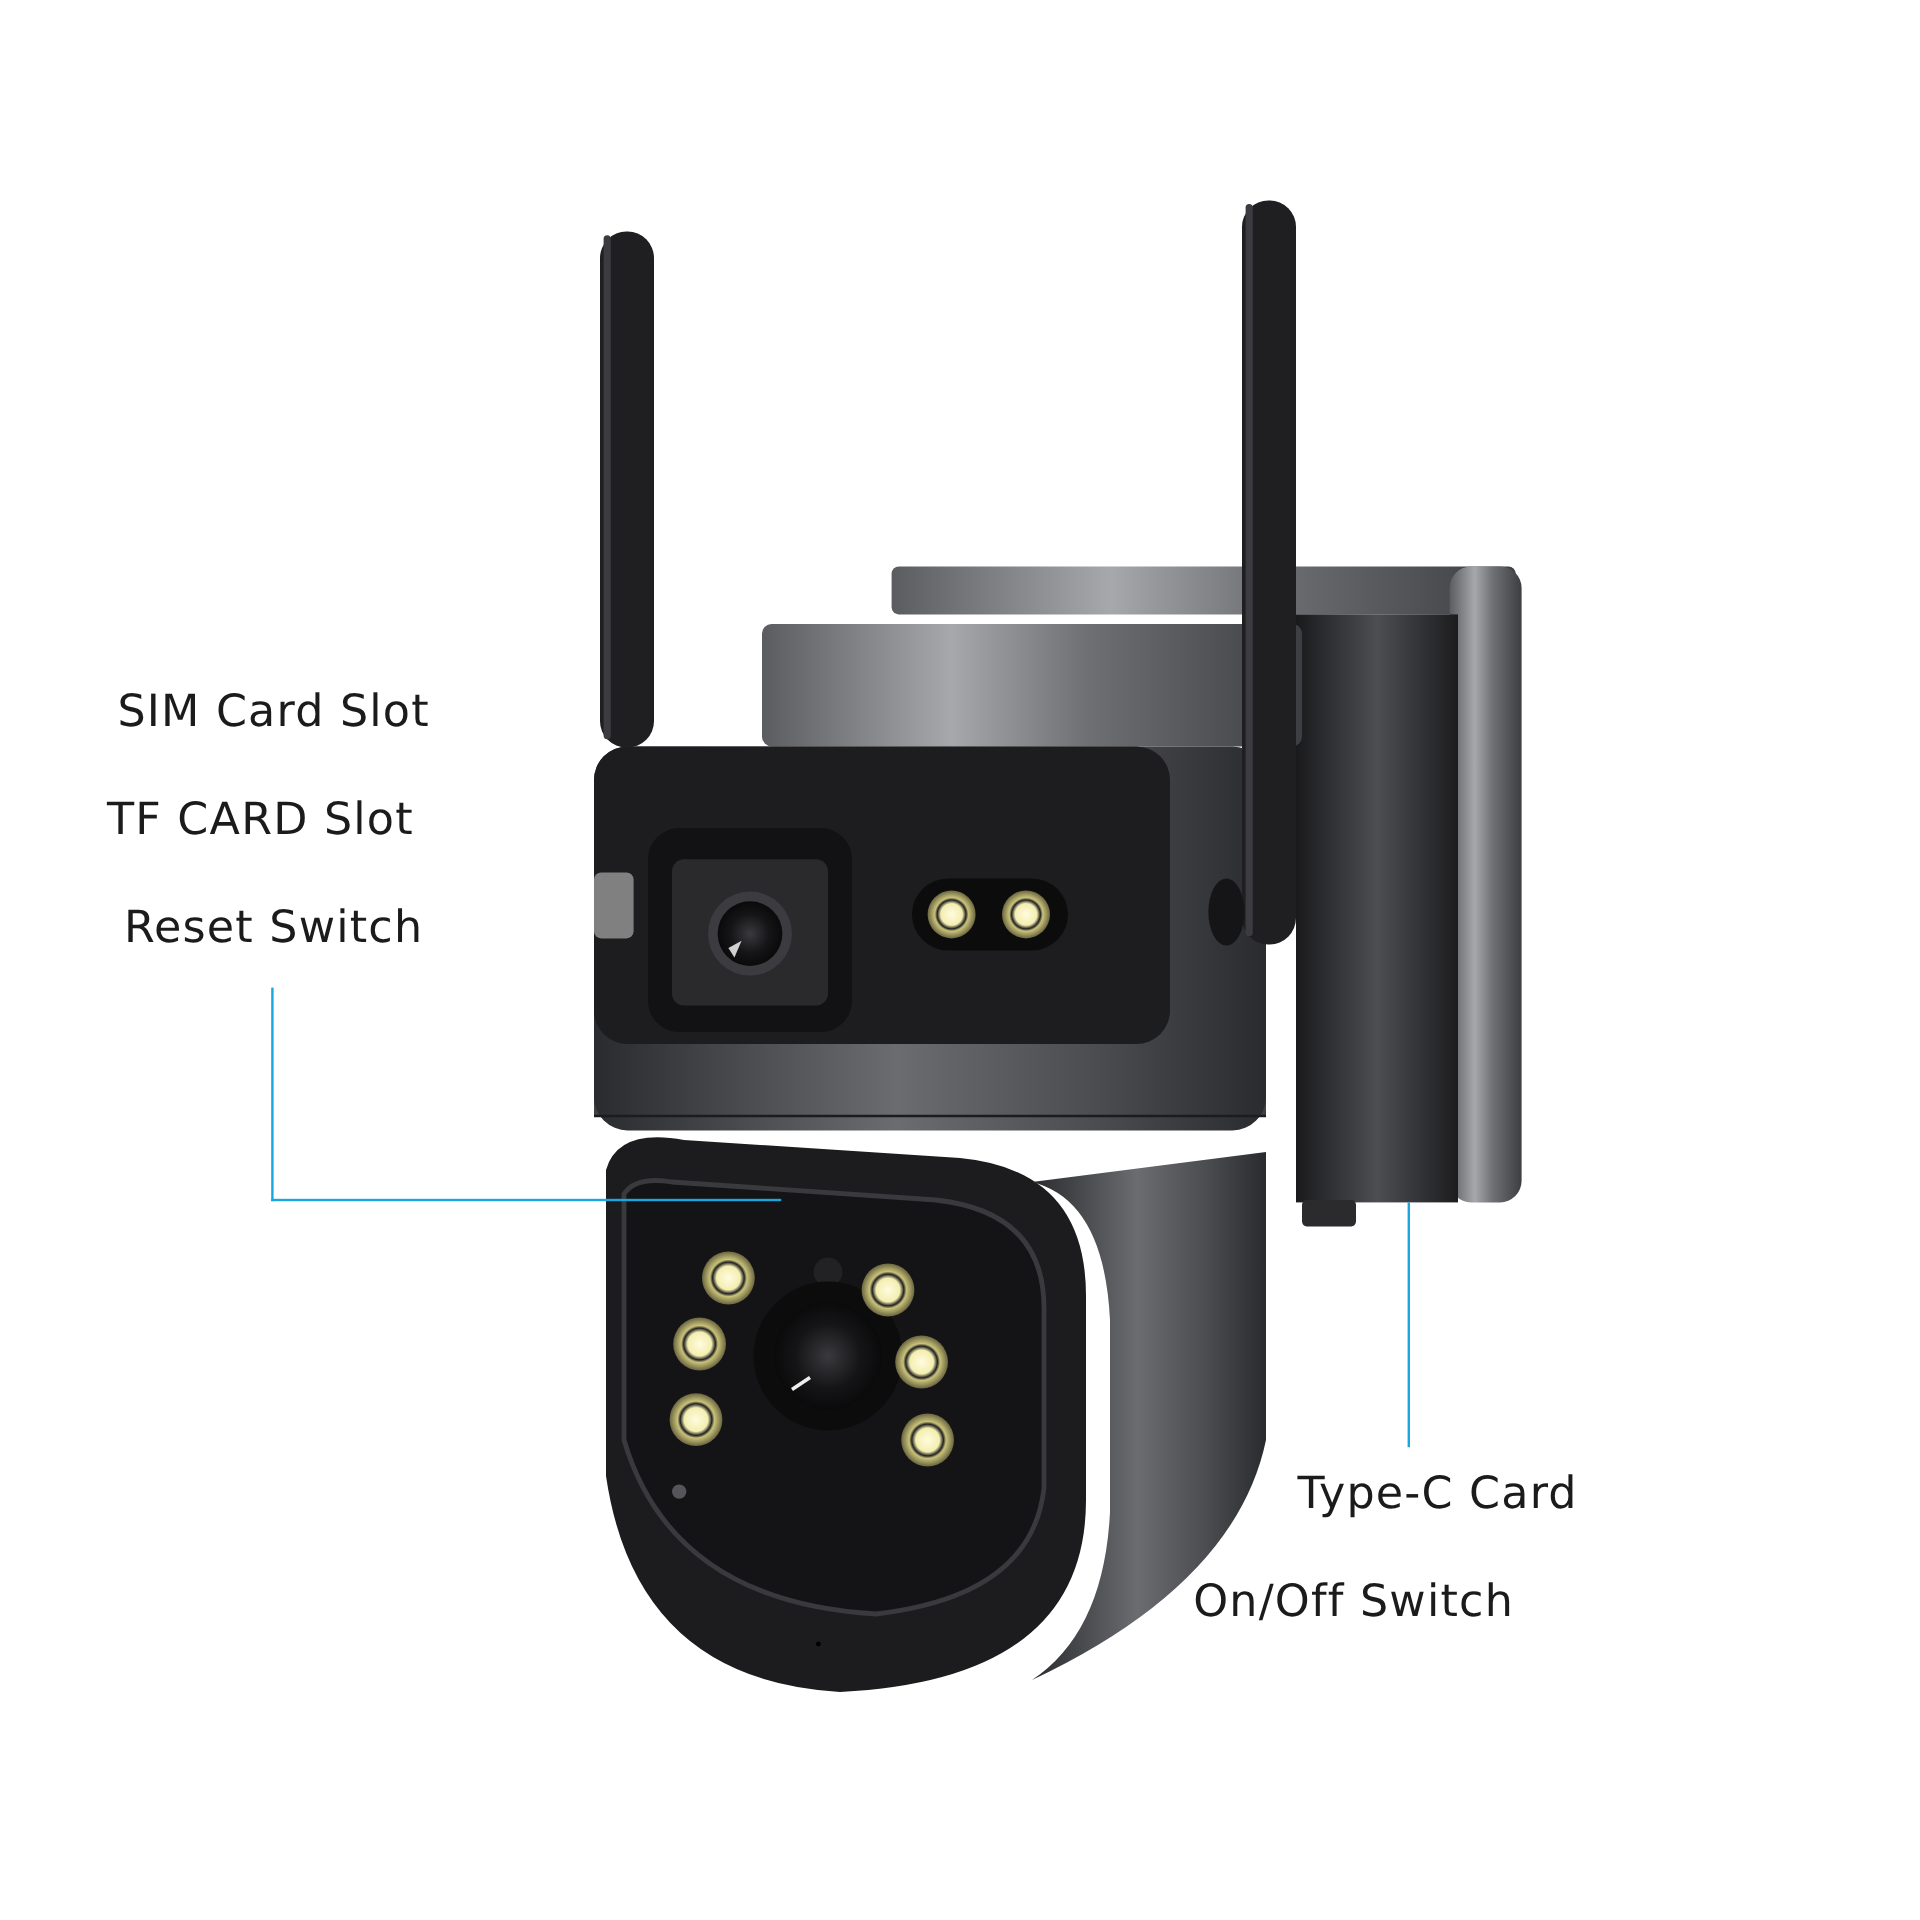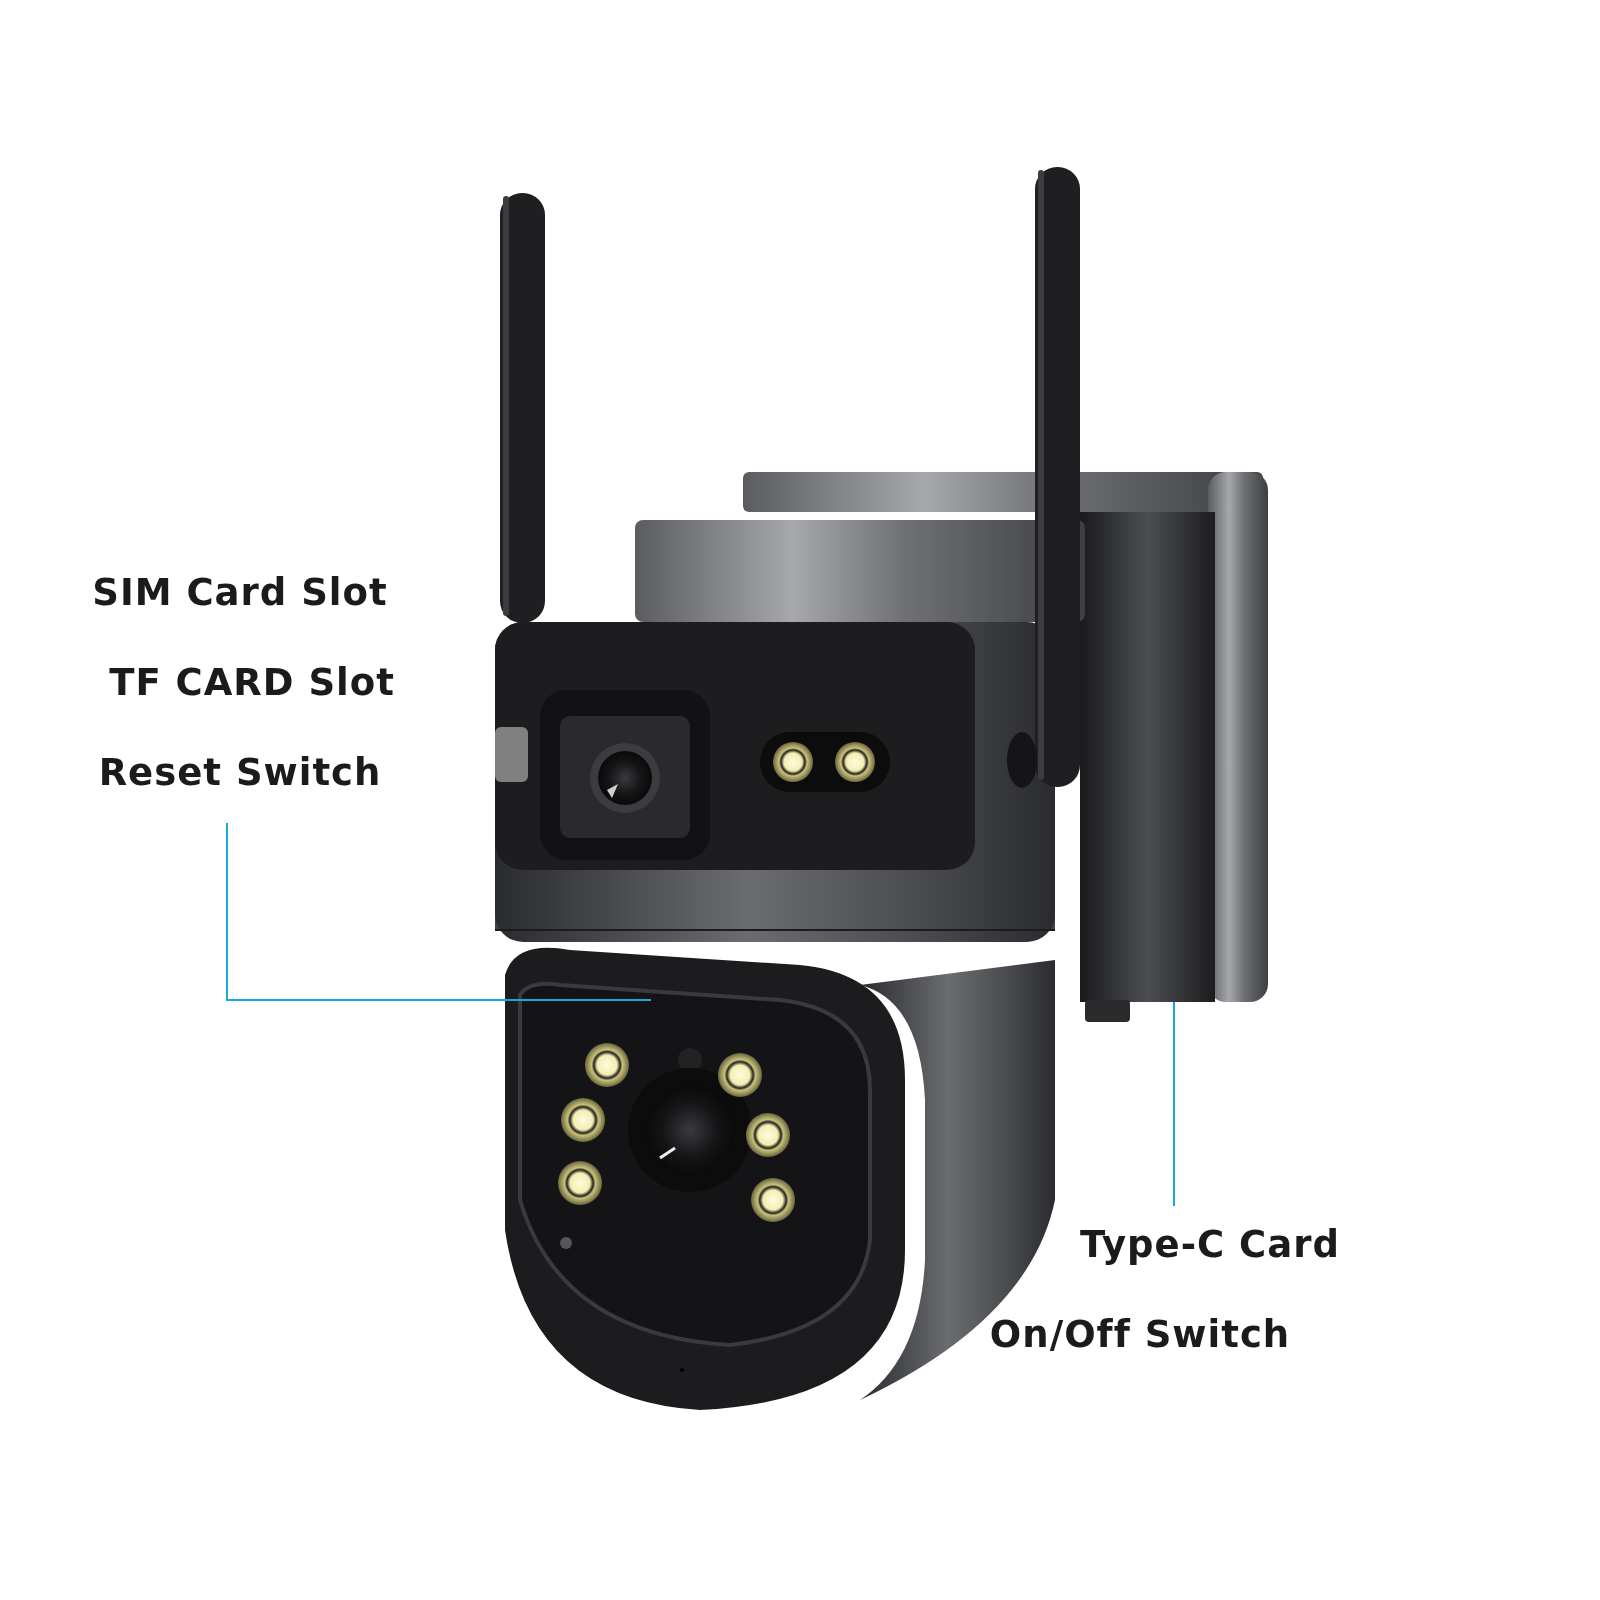--- a/index.html
+++ b/index.html
@@ -1,17 +1,17 @@
 <!DOCTYPE html>
 <html><head>
 <meta charset="utf-8">
 <style>
   html, body { margin: 0; padding: 0; }
   body { width: 1600px; height: 1600px; background: #ffffff; position: relative; overflow: hidden; font-family: "DejaVu Sans", sans-serif; }
-  .label { position: absolute; font-weight: bold; font-size: 37px; color: #1b1b1b; white-space: nowrap; letter-spacing: 1px; transform: translateX(-50%); margin-left: 12px; }
+  .label { position: absolute; font-weight: normal; font-size: 37px; color: #1b1b1b; white-space: nowrap; letter-spacing: 1px; transform: translateX(-50%); }
   .line { position: absolute; background: #1aa7df; }
   svg { position: absolute; left: 0; top: 0; }
 </style>
 </head>
 <body>
 
 <svg width="1600" height="1600" viewBox="0 0 1600 1600">
   <defs>
     <linearGradient id="metal" x1="0" x2="1" y1="0" y2="0">
       <stop offset="0" stop-color="#5a5c60"></stop>
@@ -96,21 +96,21 @@
     <circle cx="580" cy="1183" r="22" fill="url(#led)"></circle>
     <circle cx="740" cy="1075" r="22" fill="url(#led)"></circle>
     <circle cx="768" cy="1135" r="22" fill="url(#led)"></circle>
     <circle cx="773" cy="1200" r="22" fill="url(#led)"></circle>
     <circle cx="566" cy="1243" r="6" fill="#55555a"></circle>
     <circle cx="682" cy="1370" r="2" fill="#000"></circle>
   </g>
 </svg>
 
 <div class="label" style="left:228px; top:571px;">SIM Card Slot</div>
-<div class="label" style="left:240px; top:661px;">TF CARD Slot</div>
+<div class="label" style="left:217px; top:661px;">TF CARD Slot</div>
 <div class="label" style="left:228px; top:751px;">Reset Switch</div>
 
 <div class="line" style="left:226px; top:823px; width:2px; height:178px;"></div>
 <div class="line" style="left:226px; top:999px; width:425px; height:2px;"></div>
 
 <div class="line" style="left:1173px; top:1002px; width:2px; height:204px;"></div>
 <div class="label" style="left:1198px; top:1223px;">Type-C Card</div>
 <div class="label" style="left:1128px; top:1313px;">On/Off Switch</div>
 
 </body></html>

